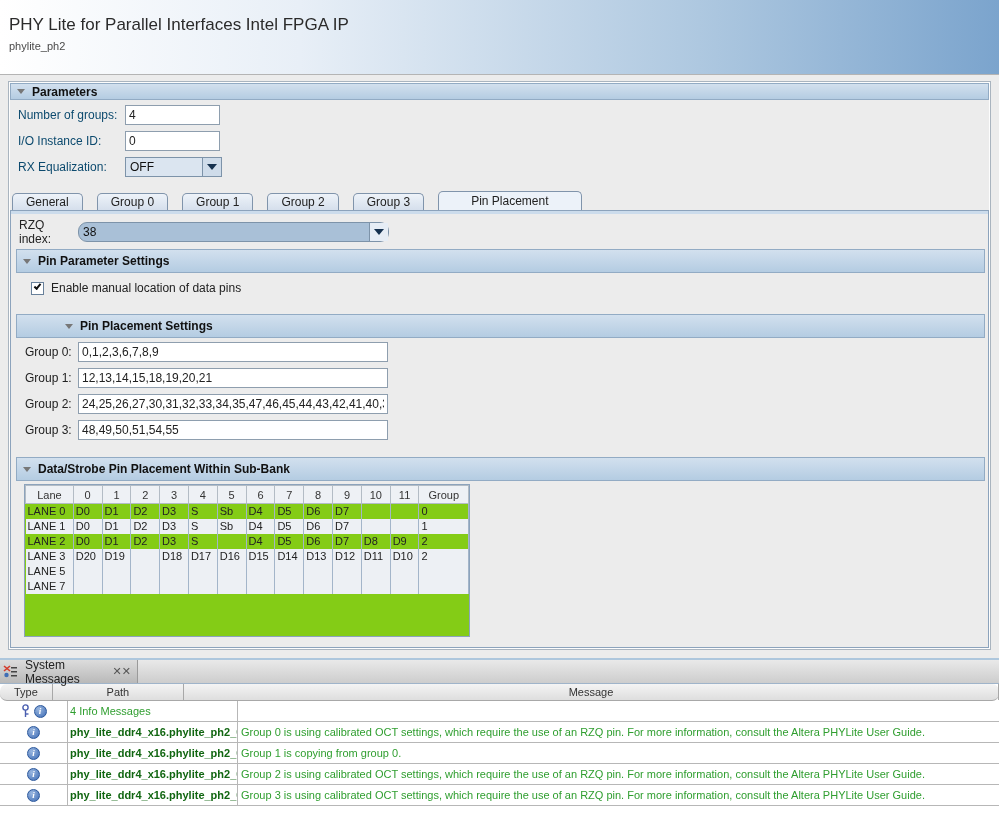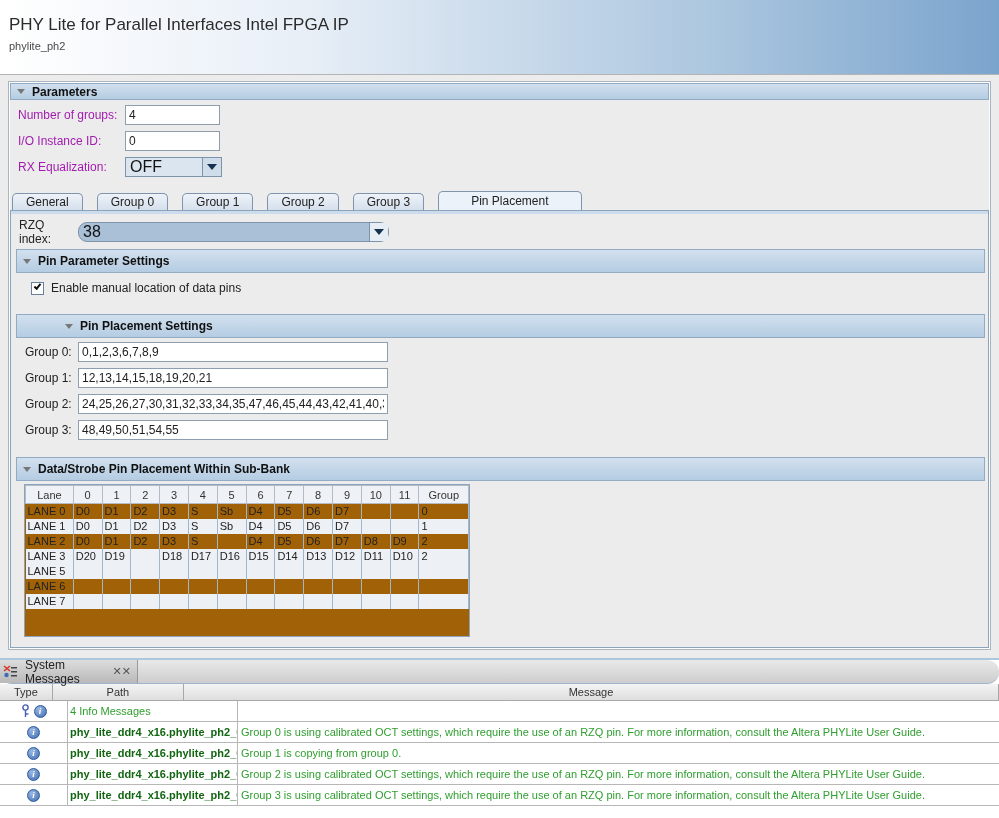--- a/index.html
+++ b/index.html
@@ -30,31 +30,31 @@
     background:linear-gradient(#d2e0ee,#b4cce2);
     border:1px solid #92abc4;
     font-size:12px; font-weight:bold; color:#111;
   }
   .tri-down {
     width:0; height:0; border-left:4px solid transparent;
     border-right:4px solid transparent; border-top:5px solid #777;
   }
   .form-area { padding:5px 0 0 8px; }
   .form-row { display:flex; align-items:center; height:20px; margin-bottom:6px; }
-  .form-row .flabel { width:107px; font-size:12px; color:#a21caf; }
+  .form-row .flabel { width:107px; font-size:12px; color:#0c4a6e; }
   .text-input {
     width:95px; height:20px; border:1px solid #8e9eae; background:#fff;
     font-family:"Liberation Sans","DejaVu Sans",sans-serif;
     font-size:12px; color:#222; padding:0 3px; outline:none;
   }
   .combo {
     width:97px; height:20px; border:1px solid #7d93a9; background:#dbe5f0;
     display:flex; align-items:center; position:relative; cursor:default;
   }
-  .combo .combo-text { flex:1; font-size:16px; padding-left:4px; color:#111; overflow:hidden; white-space:nowrap; }
+  .combo .combo-text { flex:1; font-size:12px; padding-left:4px; color:#111; overflow:hidden; white-space:nowrap; }
   .combo .combo-btn {
     width:19px; height:100%; border-left:1px solid #7d93a9; background:#cfdcea;
     display:flex; align-items:center; justify-content:center;
   }
   .combo .arrow { width:0; height:0; border-left:5px solid transparent; border-right:5px solid transparent; border-top:6px solid #15314f; }
 
   
   .tabs-row { display:flex; align-items:flex-end; margin:14px 0 0 2px; height:19px;gap:12px; }
   .tab {
     height:17px; padding:0 13px; margin-right:2px;
@@ -85,47 +85,47 @@
   .bar-gap-lg { margin-top:19px;padding-left:48px; }
   .group-rows { margin:4px 0 0 14px; }
   .group-row { display:flex; align-items:center; height:20px; margin-bottom:6px; }
   .group-row .flabel { width:53px; font-size:12px; }
   .group-input { width:310px; }
   .bar-gap-table { margin-top:17px; }
 
   
   .lane-wrap {
     margin:3px 0 0 13px; width:446px; height:153px;
-    border:1px solid #8ca3bc; background:#a16207; overflow:hidden;
+    border:1px solid #8ca3bc; background:#84cc16; overflow:hidden;
   }
   .lane-table { border-collapse:collapse; table-layout:fixed; font-size:11px; }
   .lane-table th {
     height:18px; background:#eef1f5; border:1px solid #b3bcc5;
     font-weight:normal; color:#333; text-align:center;
   }
   .lane-table td {
     height:15px; border-right:1px solid #a3b5c9; color:#222;
     padding-left:2px; white-space:nowrap; overflow:hidden;
   }
   .lane-table tr.stripe td { background:#edf0f4; }
 
   
   .msg-panel { margin-top:8px; border-top:2px solid #aec7dd; background:#fff; height:170px; }
   .msg-tabbar {
     height:24px; background:linear-gradient(#e9e9e9,#cdcdcd);
-    border-bottom:1px solid #9fb4ca; display:flex; align-items:stretch;border-radius:12px;
+    border-bottom:1px solid #9fb4ca; display:flex; align-items:stretch;
   }
   .msg-tab {
     width:138px; display:flex; align-items:center; gap:7px; padding:0 6px 0 3px;
     background:linear-gradient(#dcdcdc,#b9b9b9); border-right:1px solid #9a9a9a;
     font-size:12px; color:#222;
   }
   .msg-tab .tab-label { flex:1; }
   .close-x { font-size:11px; color:#555; cursor:default; }
-  .msg-table-header { display:flex; height:17px; background:linear-gradient(#f4f4f4,#dedede); border-bottom:1px solid #a8a8a8; font-size:11px; color:#333; }
+  .msg-table-header { display:flex; height:17px; background:linear-gradient(#f4f4f4,#dedede); border-bottom:1px solid #a8a8a8; font-size:11px; color:#333;border-radius:7px; }
   .mcol { border-right:1px solid #a8a8a8; display:flex; align-items:center; justify-content:center; }
   .mcol-type { width:68px; }
   .mcol-path { width:170px; }
   .mcol-msg  { width:1056px; }
   .msg-row { display:flex; height:21px; border-bottom:1px solid #b7b7b7; background:#fff; }
   .msg-row .cell { display:flex; align-items:center; overflow:hidden; white-space:nowrap; }
   .msg-row .cell-type { width:68px; justify-content:center; gap:4px; border-right:1px solid #b7b7b7; }
   .msg-row .cell-path { width:170px; padding-left:2px; border-right:1px solid #b7b7b7; font-size:11px; }
   .msg-row .cell-msg  { flex:1; padding-left:3px; font-size:11px; }
   .green { color:#2f9e2f; }
@@ -340,36 +340,20 @@
               <td></td>
               <td></td>
               <td></td>
               <td></td>
               <td></td>
               <td></td>
               <td></td>
               <td></td>
               <td></td>
             </tr>
-            <tr>
-              <td>LANE 6</td>
-              <td></td>
-              <td></td>
-              <td></td>
-              <td></td>
-              <td></td>
-              <td></td>
-              <td></td>
-              <td></td>
-              <td></td>
-              <td></td>
-              <td></td>
-              <td></td>
-              <td></td>
-            </tr>
             <tr class="stripe">
               <td>LANE 7</td>
               <td></td>
               <td></td>
               <td></td>
               <td></td>
               <td></td>
               <td></td>
               <td></td>
               <td></td>

